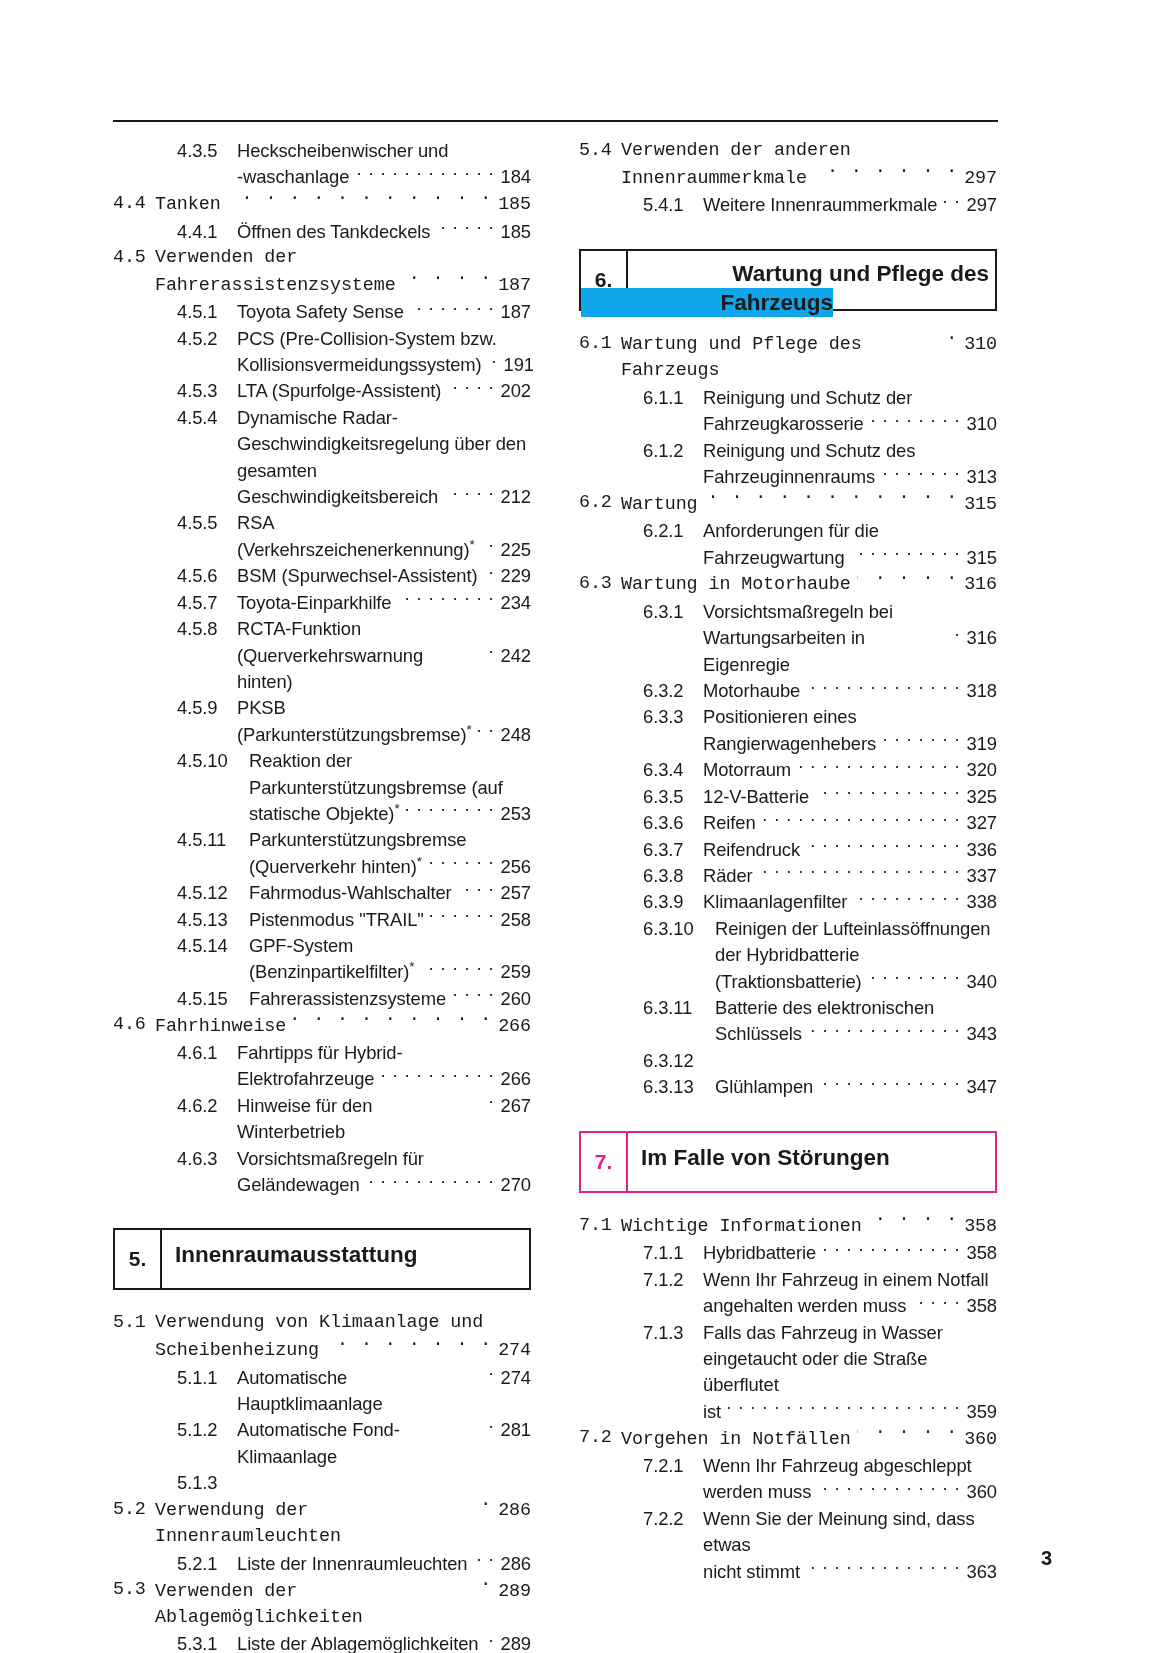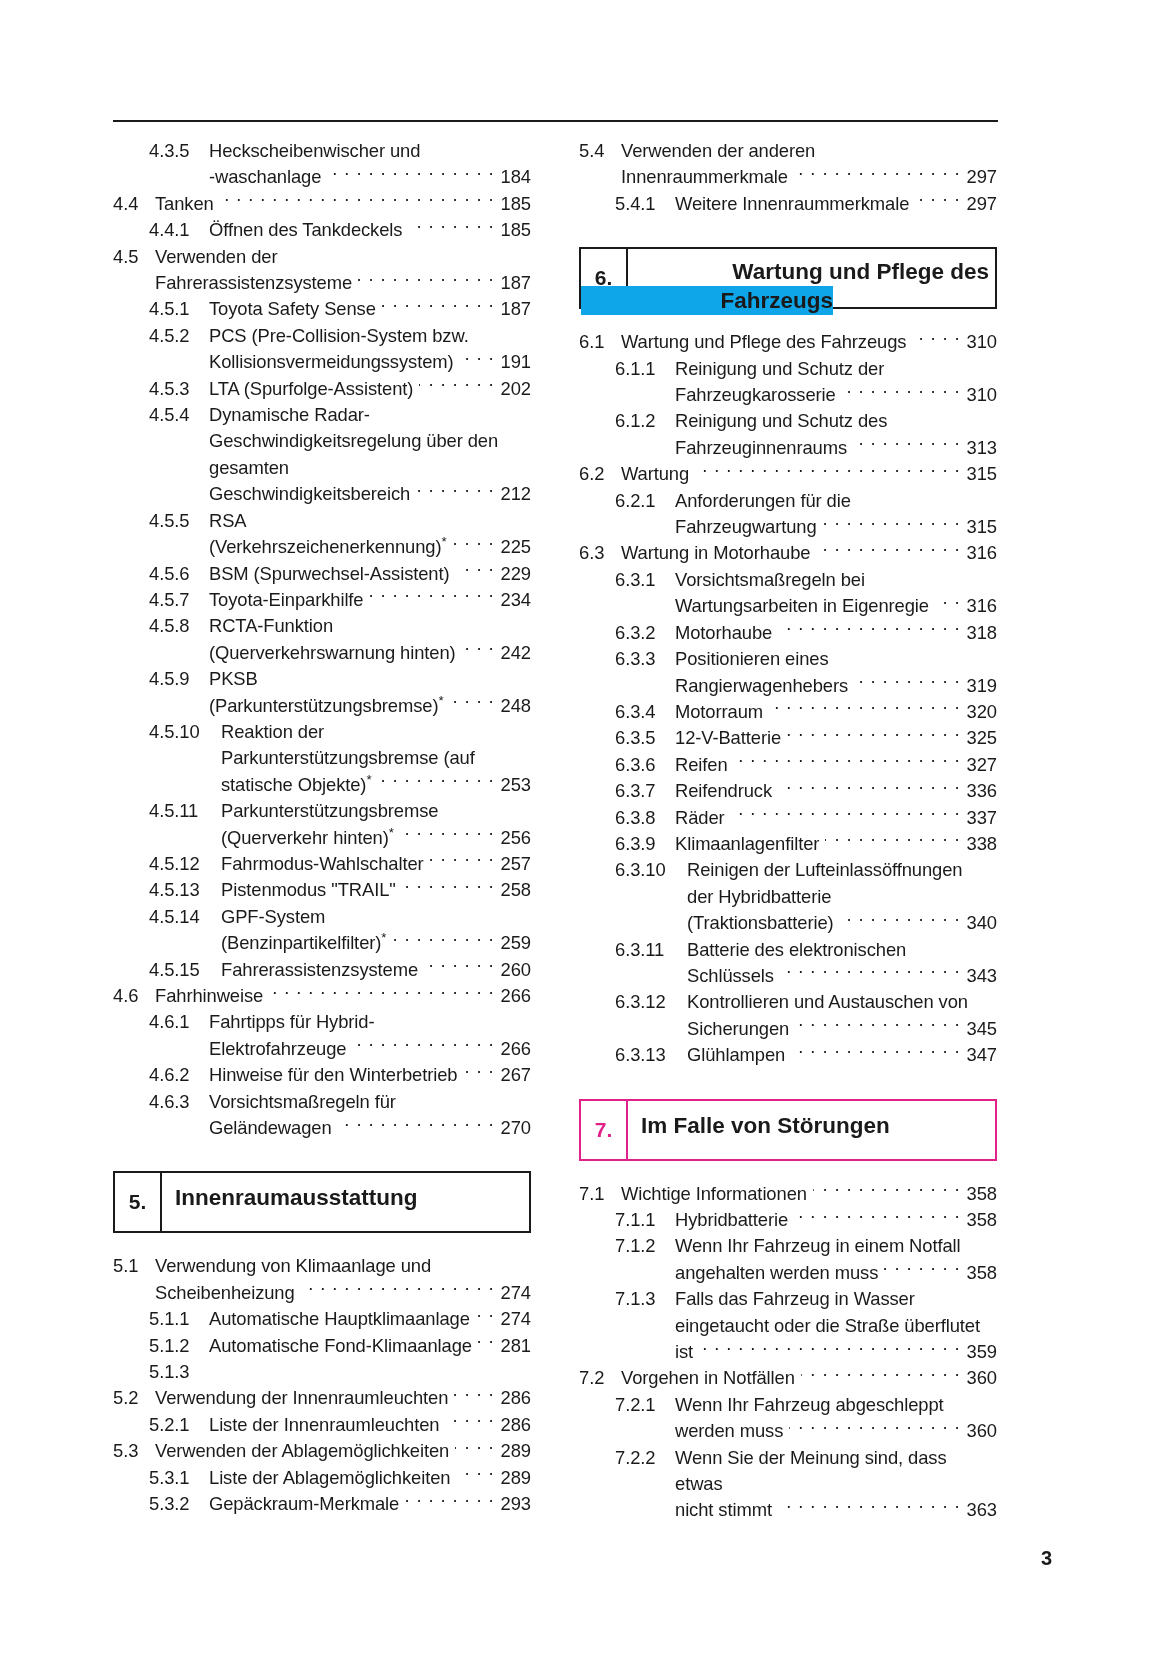--- a/index.html
+++ b/index.html
@@ -56,25 +56,25 @@
     flex: 0 0 auto;
     white-space: nowrap;
     padding-right: 8px;
   }
   .entry .body {
     flex: 1 1 auto;
     min-width: 0;
   }
 
   
-  .lvl2 { padding-left: 0px; }
+  .lvl2 { padding-left: 0px; font-family: Liberation Mono, monospace; }
   .lvl3 { padding-left: 36px; }
 
   .lvl2 > .num { min-width: 34px; }
-  .lvl3 > .num { min-width: 52px; }
+  .lvl3 > .num { min-width: 52px; margin-left: 28px; }
   .lvl3.wide > .num { min-width: 64px; }
 
   
   .line {
     display: flex;
     align-items: baseline;
     width: 100%;
     justify-content: space-between;
   }
   .line .txt {
@@ -736,28 +736,20 @@
               <div class="plain">Batterie des elektronischen</div>
               <div class="line">
                 <span class="txt">Schlüssels</span>
                 <span class="lead"></span>
                 <span class="pg">343</span>
               </div>
             </div>
           </div>
           <div class="entry lvl3 wide">
             <div class="num">6.3.12</div>
-            <div class="body">
-              <div class="plain">Kontrollieren und Austauschen von</div>
-              <div class="line">
-                <span class="txt">Sicherungen</span>
-                <span class="lead"></span>
-                <span class="pg">345</span>
-              </div>
-            </div>
           </div>
           <div class="entry lvl3 wide">
             <div class="num">6.3.13</div>
             <div class="body">
               <div class="line">
                 <span class="txt">Glühlampen</span>
                 <span class="lead"></span>
                 <span class="pg">347</span>
               </div>
             </div>

